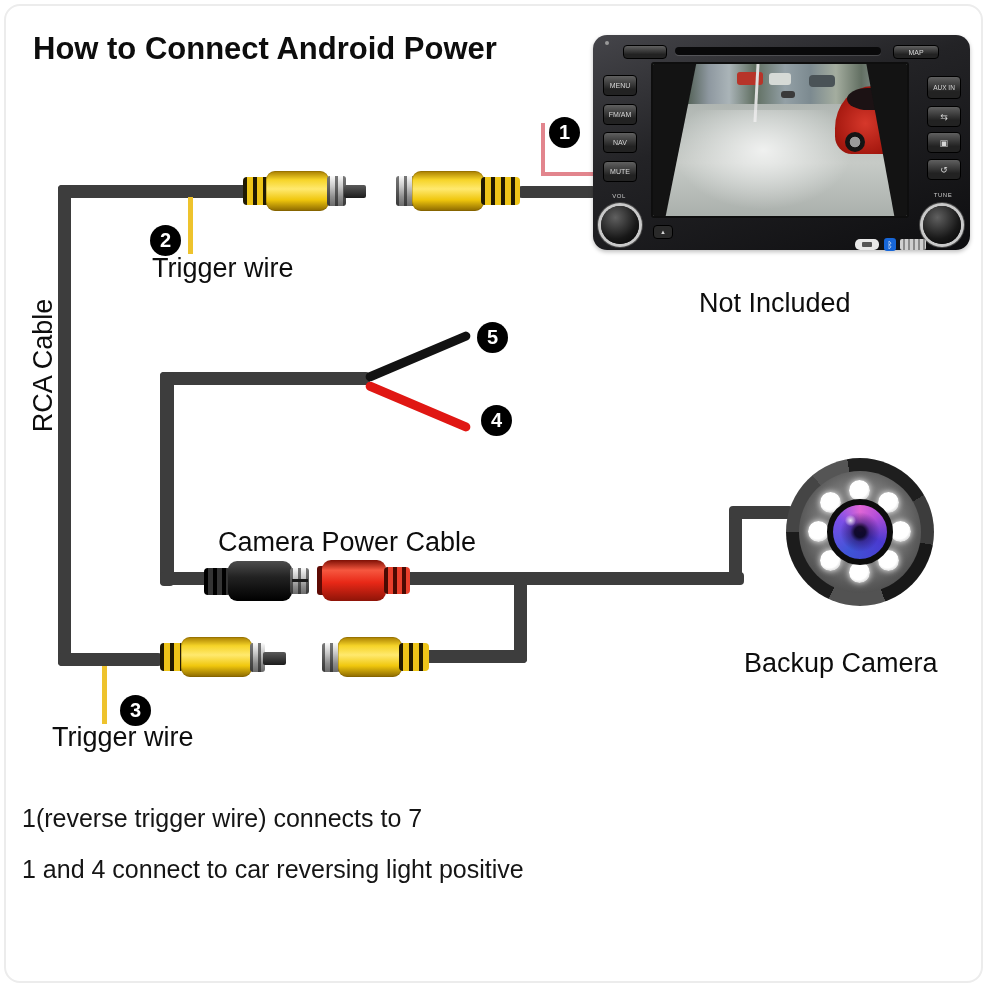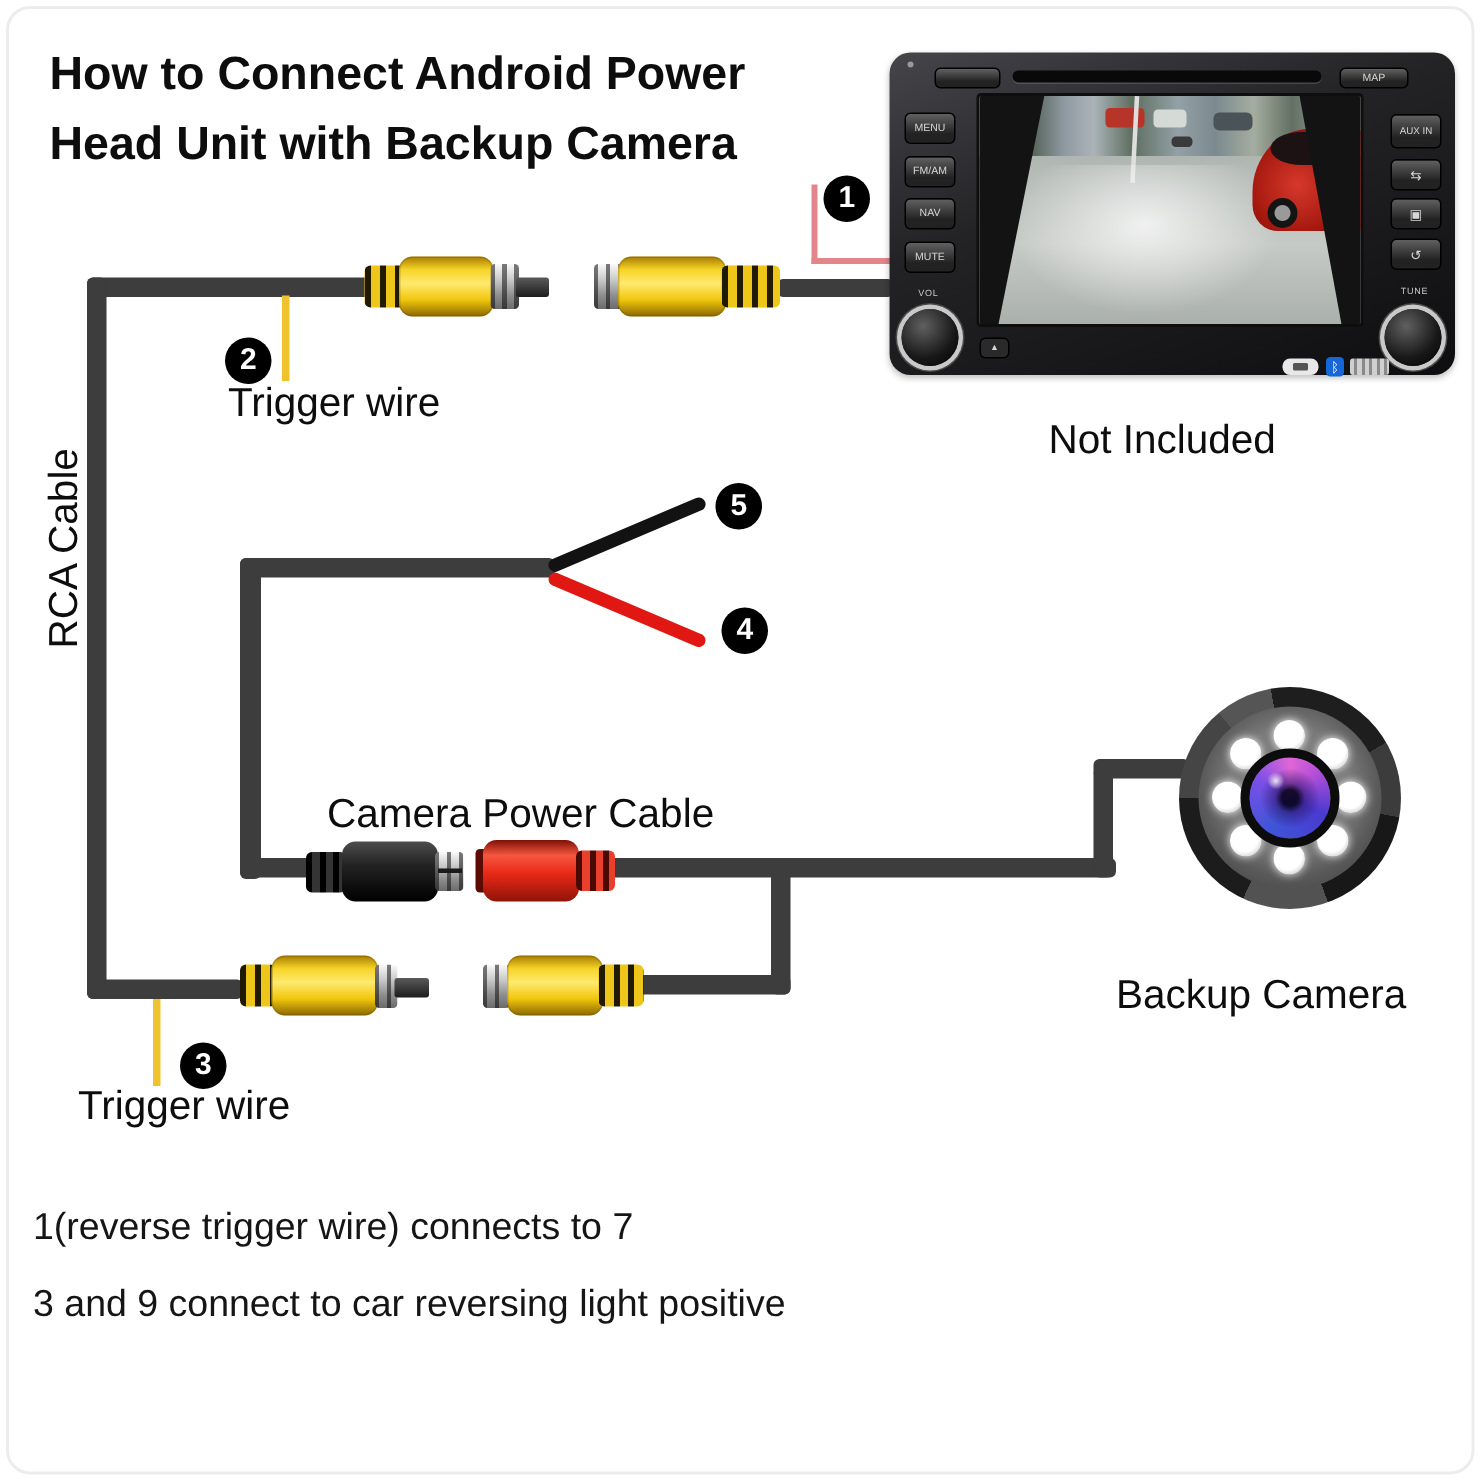--- a/index.html
+++ b/index.html
@@ -67,21 +67,20 @@
     background:radial-gradient(circle,rgba(255,255,255,.85),rgba(255,255,255,0) 75%);}
 </style>
 </head>
 <body>
 
 <div id="canvas">
   <div class="frame"></div>
 
   <div class="title">
     <div>How to Connect Android Power</div>
-    <div>Head Unit with Backup Camera</div>
   </div>
 
   <div class="wire" style="left:58px;top:185px;width:190px;height:13px;"></div>
   <div class="wire" style="left:58px;top:185px;width:13px;height:481px;"></div>
   <div class="wire" style="left:58px;top:653px;width:104px;height:13px;"></div>
   <div class="wire" style="left:518px;top:186px;width:78px;height:12px;"></div>
 
   <div class="wire" style="left:160px;top:372px;width:210px;height:13px;"></div>
   <div class="wire" style="left:160px;top:372px;width:14px;height:214px;"></div>
   <div class="wire" style="left:160px;top:572px;width:48px;height:13px;"></div>
@@ -140,24 +139,24 @@
   <div class="callout" style="left:150px;top:225px;">2</div>
   <div class="callout" style="left:120px;top:695px;">3</div>
   <div class="callout" style="left:481px;top:405px;">4</div>
   <div class="callout" style="left:477px;top:322px;">5</div>
 
   <div class="lbl" style="left:152px;top:253px;">Trigger wire</div>
   <div class="lbl" style="left:52px;top:722px;">Trigger wire</div>
   <div class="lbl" style="left:-34px;top:350px;width:154px;text-align:center;transform:rotate(-90deg);">RCA Cable</div>
   <div class="lbl" style="left:744px;top:648px;">Backup Camera</div>
   <div class="lbl" style="left:218px;top:527px;">Camera Power Cable</div>
-  <div class="lbl" style="left:699px;top:278px;">Not Included</div>
+  <div class="lbl" style="left:699px;top:288px;">Not Included</div>
 
   <div class="note" style="top:804px;">1(reverse trigger wire) connects to 7</div>
-  <div class="note" style="top:855px;">3 and 9 connect to car reversing light positive</div>
+  <div class="note" style="top:855px;">1 and 4 connect to car reversing light positive</div>
 
   <div class="hu">
     <div style="position:absolute;left:12px;top:6px;width:4px;height:4px;border-radius:50%;background:#999;"></div>
     <div class="hu-btn" style="left:30px;top:10px;width:42px;height:12px;"></div>
     <div style="position:absolute;left:82px;top:12px;width:206px;height:8px;background:#09090a;border-radius:4px;box-shadow:0 1px 0 rgba(255,255,255,.15);"></div>
     <div class="hu-btn" style="left:300px;top:10px;width:44px;height:12px;font-size:7px;">MAP</div>
 
     <div class="screen">
       <div style="position:absolute;left:0;top:0;width:100%;height:40px;background:linear-gradient(90deg,#6b7a64,#49584a 12%,#8e98a0 22%,#aab4b8 30%,#5f6e60 40%,#93a0a6 52%,#7c8a90 62%,#a4ad9f 72%,#626f62 82%,#98a2a4 92%,#707c72);"></div>
       <div style="position:absolute;left:0;top:0;width:34px;height:36px;background:#3d5140;border-radius:40%;"></div>

